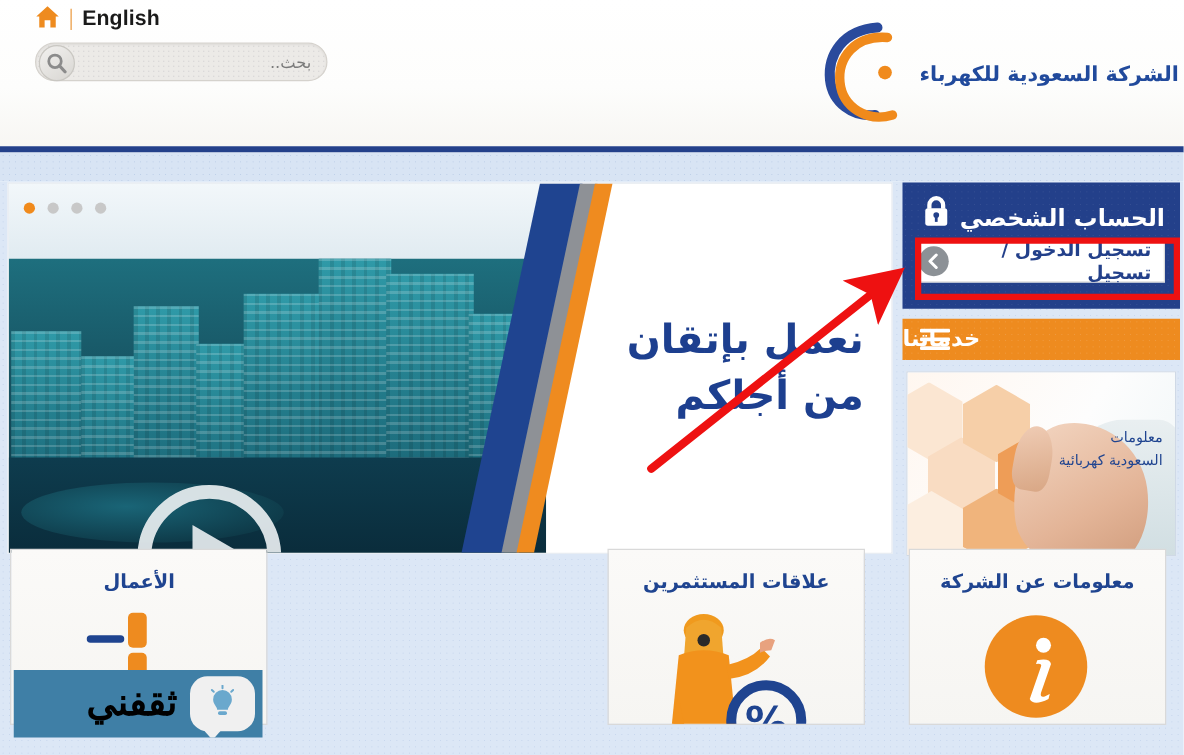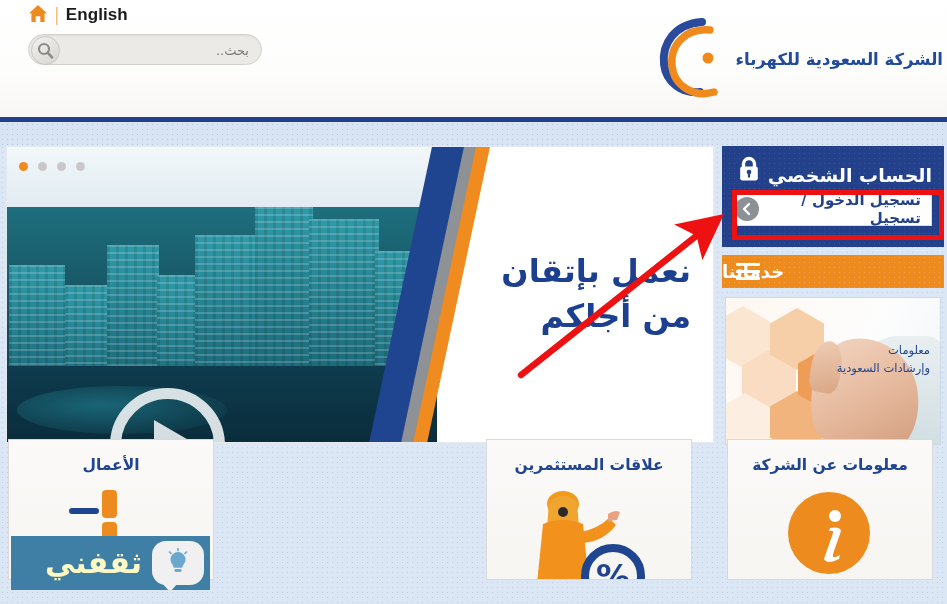--- a/index.html
+++ b/index.html
@@ -251,22 +251,22 @@
   }
   .card-art { position:absolute; left:0; right:0; top: 48px; height: 93px; }
 
   
   .watermark {
     position: absolute; left: 11px; top: 536px; width: 199px; height: 54px;
     background: #3f7fa6; z-index: 20; overflow: hidden;
     display:flex; align-items:center; justify-content:flex-start;
   }
   .wm-text {
-    color: #fef9c3; font-size: 30px; font-weight: bold; direction: rtl;
-    padding: 0 0 0 8px; margin-right: 10px; letter-spacing: .5px; line-height:1;
+    color: #000000; font-size: 30px; font-weight: bold; direction: rtl;
+    padding: 0 0 0 8px; margin-right: 10px; letter-spacing: .5px; line-height:1;font-family:Liberation Serif, serif;
   }
   .wm-bubble {
     width: 52px; height: 44px; background: #f0f0f0; border-radius: 14px;
     position: relative; margin-right: 6px;
     display:flex; align-items:center; justify-content:center;
   }
   .wm-bubble::after{
     content:""; position:absolute; left: 10px; bottom:-7px;
     border-left: 8px solid transparent; border-right: 8px solid transparent;
     border-top: 9px solid #f0f0f0;
@@ -411,21 +411,21 @@
     </div>
     <div class="hex" style="left:104px; top:88px; background:#ef9d55;">
       <span style="position:absolute;left:20px;top:14px;color:#fff;font-size:28px;font-weight:bold;font-style:italic;font-family:'DejaVu Serif',serif;line-height:1;">i</span>
     </div>
     <div class="sleeve"></div>
     <div class="hand">
       <div class="finger"></div>
     </div>
     <div class="promo-text">
       <div>معلومات</div>
-      <div>وإرشادات السعودية</div>
+      <div>السعودية كهربائية</div>
     </div>
   </div>
 
   <div class="cards">
 
     <div class="card c1">
       <div class="card-title">الأعمال</div>
       <div class="card-art">
         <svg width="206" height="93" viewBox="0 0 206 93">
           <rect x="95" y="2" width="15" height="28" rx="4" fill="#ee8b1f"></rect>

